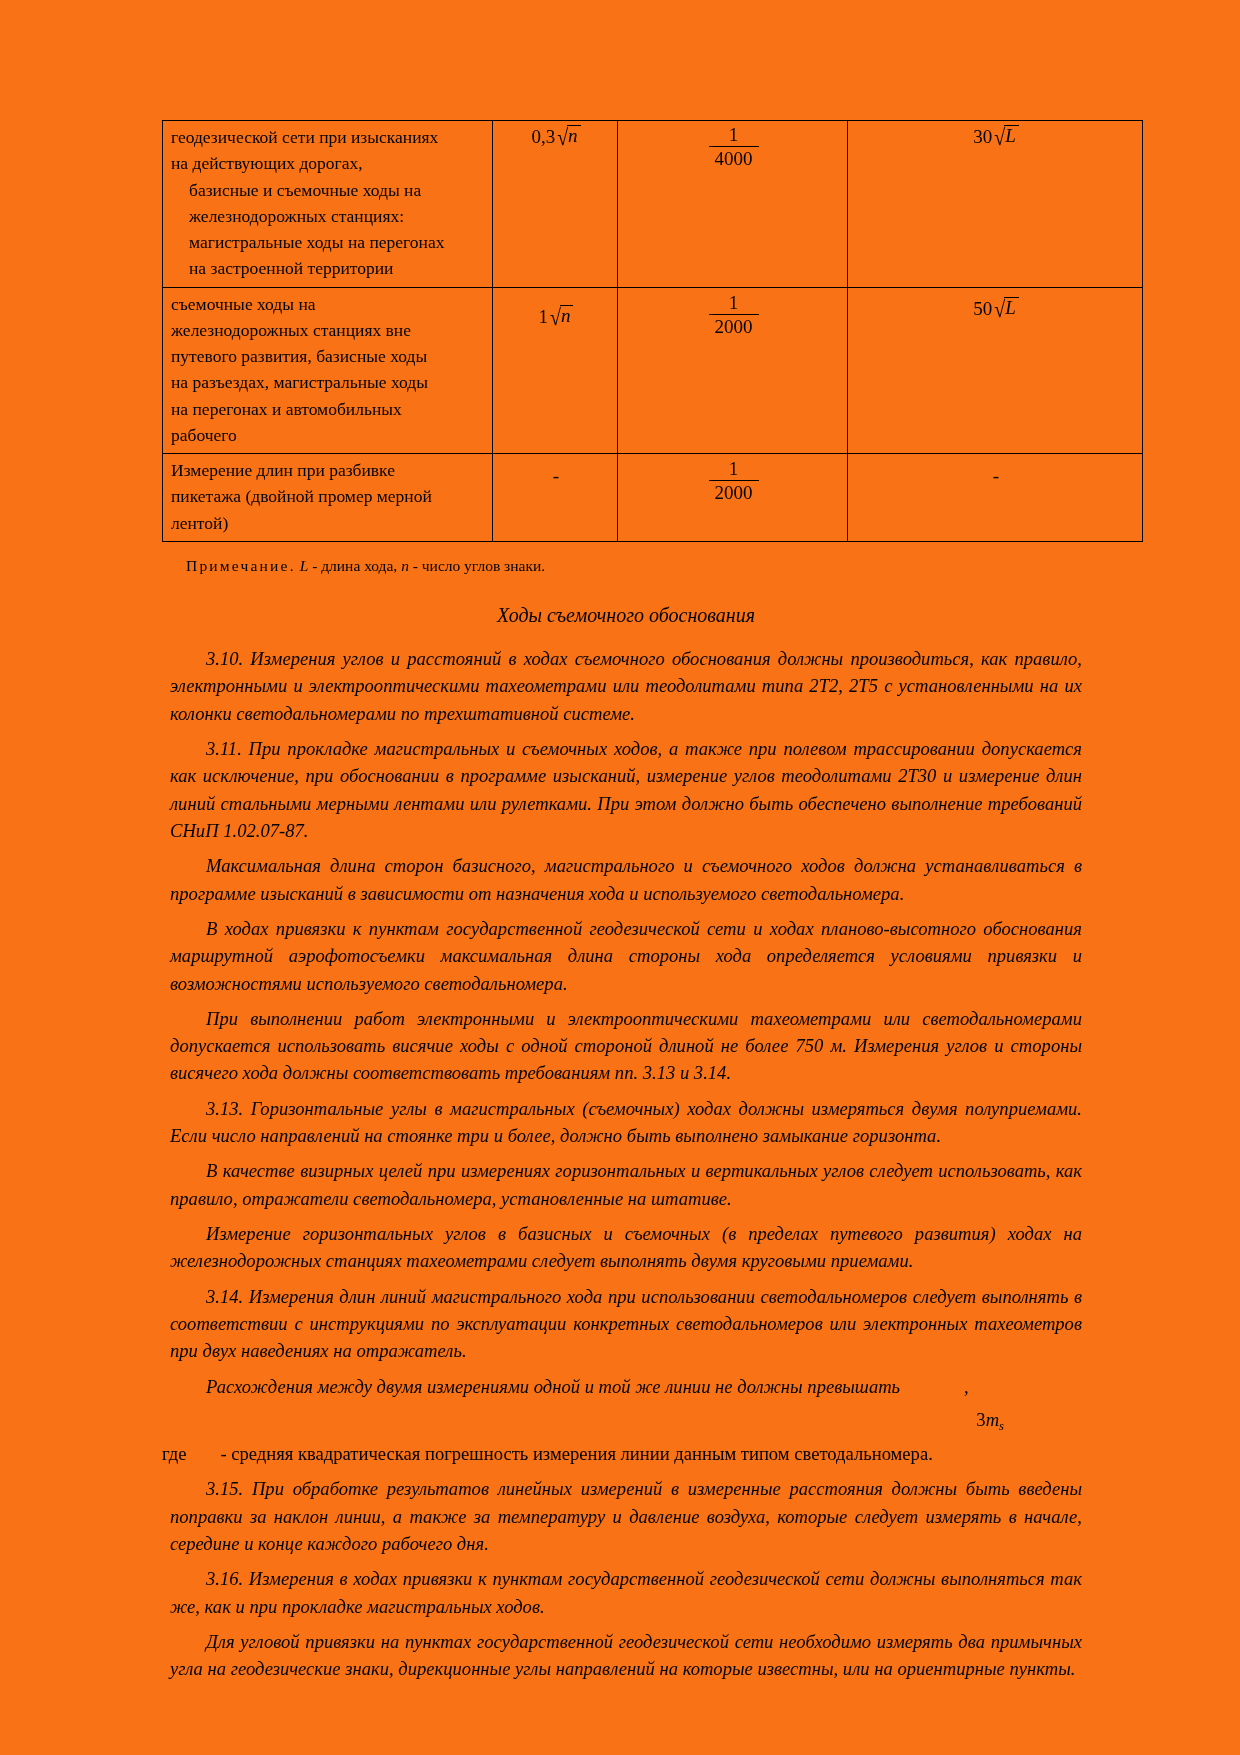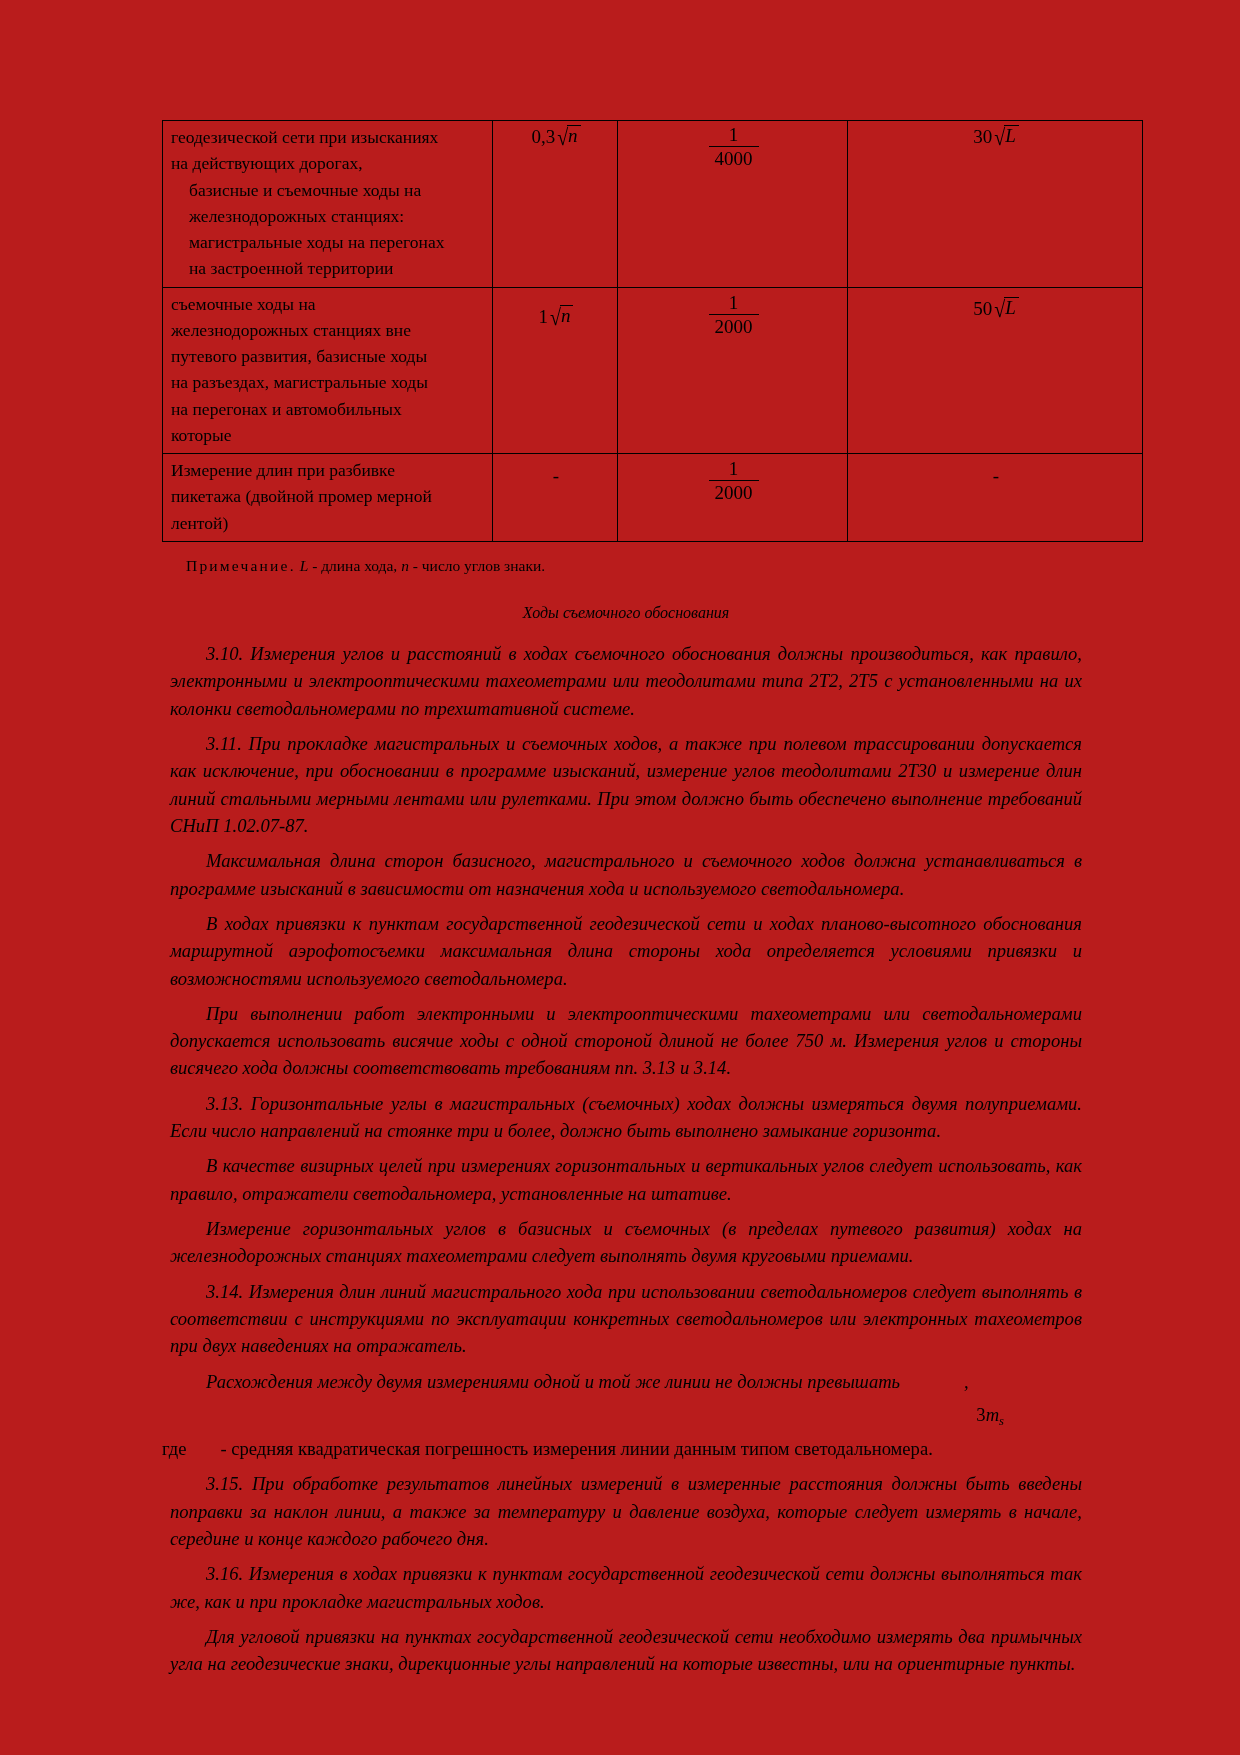--- a/index.html
+++ b/index.html
@@ -13,21 +13,21 @@
     position: relative;
     font-family: "Liberation Serif", "DejaVu Serif", serif;
     color: #000000;
     overflow: hidden;
   }
   .page {
     position: absolute;
     left: 0; top: 0;
     width: 1240px;
     height: 1755px;
-    background: #b91c1c;
+    background: #f97316;
   }
   .content {
     position: absolute;
     left: 162px;
     top: 120px;
     width: 928px;
   }
 
   
   table.spec {
@@ -90,21 +90,21 @@
     padding-left: 24px;
     font-size: 15.5px;
     line-height: 1.3;
   }
   .note .lead { letter-spacing: 2.2px; }
 
   
   .sec-heading {
     text-align: center;
     font-style: italic;
-    font-size: 16px;
+    font-size: 20px;
     margin-top: 28px;
     margin-bottom: 18px;
   }
 
   
   p.body {
     margin: 8px;
     font-size: 18.6px;
     line-height: 1.47;
     text-indent: 36px;
@@ -171,21 +171,21 @@
           </td>
         </tr>
 
         <tr>
           <td class="c-desc">
             <span class="desc-line">съемочные ходы на</span>
             <span class="desc-line">железнодорожных станциях вне</span>
             <span class="desc-line">путевого развития, базисные ходы</span>
             <span class="desc-line">на разъездах, магистральные ходы</span>
             <span class="desc-line">на перегонах и автомобильных</span>
-            <span class="desc-line">которые</span>
+            <span class="desc-line">рабочего</span>
           </td>
           <td class="c-ang" style="vertical-align:top;padding-top:16px;">
             <span class="math"><span>1</span><span class="sqrt"><span class="radsym">√</span><span class="rad mi">n</span></span></span>
           </td>
           <td class="c-rel" style="vertical-align:top;padding-top:4px;">
             <span class="frac"><span class="num">1</span><span class="den">2000</span></span>
           </td>
           <td class="c-lin" style="vertical-align:top;padding-top:8px;margin-top:44px;">
             <span class="math"><span>50</span><span class="sqrt"><span class="radsym">√</span><span class="rad mi">L</span></span></span>
           </td>

